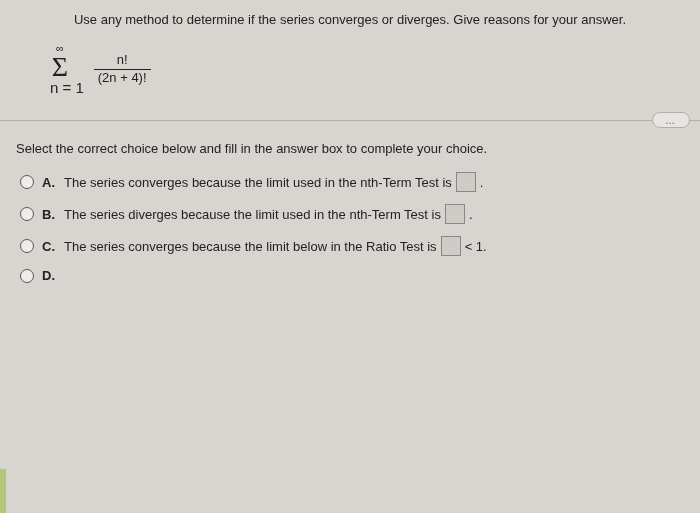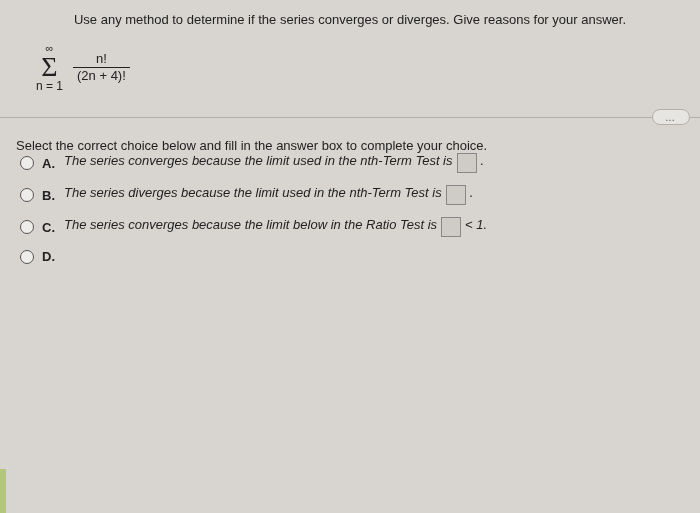--- a/index.html
+++ b/index.html
@@ -39,22 +39,23 @@
   .sigma-top {
     font-size: 11px;
     margin-bottom: 1px;
   }
   .sigma {
     font-size: 28px;
     line-height: 24px;
     font-family: "Times New Roman", serif;
   }
   .sigma-bottom {
-    font-size: 12px;
+    font-size: 15px;
     margin-top: 1px;
+    margin-left: 14px;
   }
   .fraction {
     display: inline-flex;
     flex-direction: column;
     align-items: center;
     line-height: 1.1;
     font-size: 13px;
   }
   .fraction .num {
     padding: 0 4px 1px 4px;
@@ -90,20 +91,21 @@
     width: 36px;
     display: flex;
     align-items: center;
     justify-content: center;
     font-size: 10px;
     letter-spacing: 2px;
     color: #555;
     cursor: pointer;
   }
   .instruction {
+    margin-bottom: 16px;
   }
   .choices {
     padding-left: 4px;
   }
   .choice-row {
     display: flex;
     align-items: center;
     margin-bottom: 12px;
   }
   .radio {
@@ -117,23 +119,23 @@
     cursor: pointer;
     box-sizing: border-box;
   }
   .choice-label {
     font-weight: bold;
     margin-right: 6px;
     min-width: 16px;
   }
   .choice-text {
     display: flex;
+    align-items: center;
     flex-wrap: wrap;
     gap: 4px;
-    font-style: italic;
   }
   .answer-box {
     display: inline-block;
     width: 18px;
     height: 18px;
     border: 1px solid #888;
     background: #cfccc8;
     vertical-align: middle;
     cursor: text;
   }

